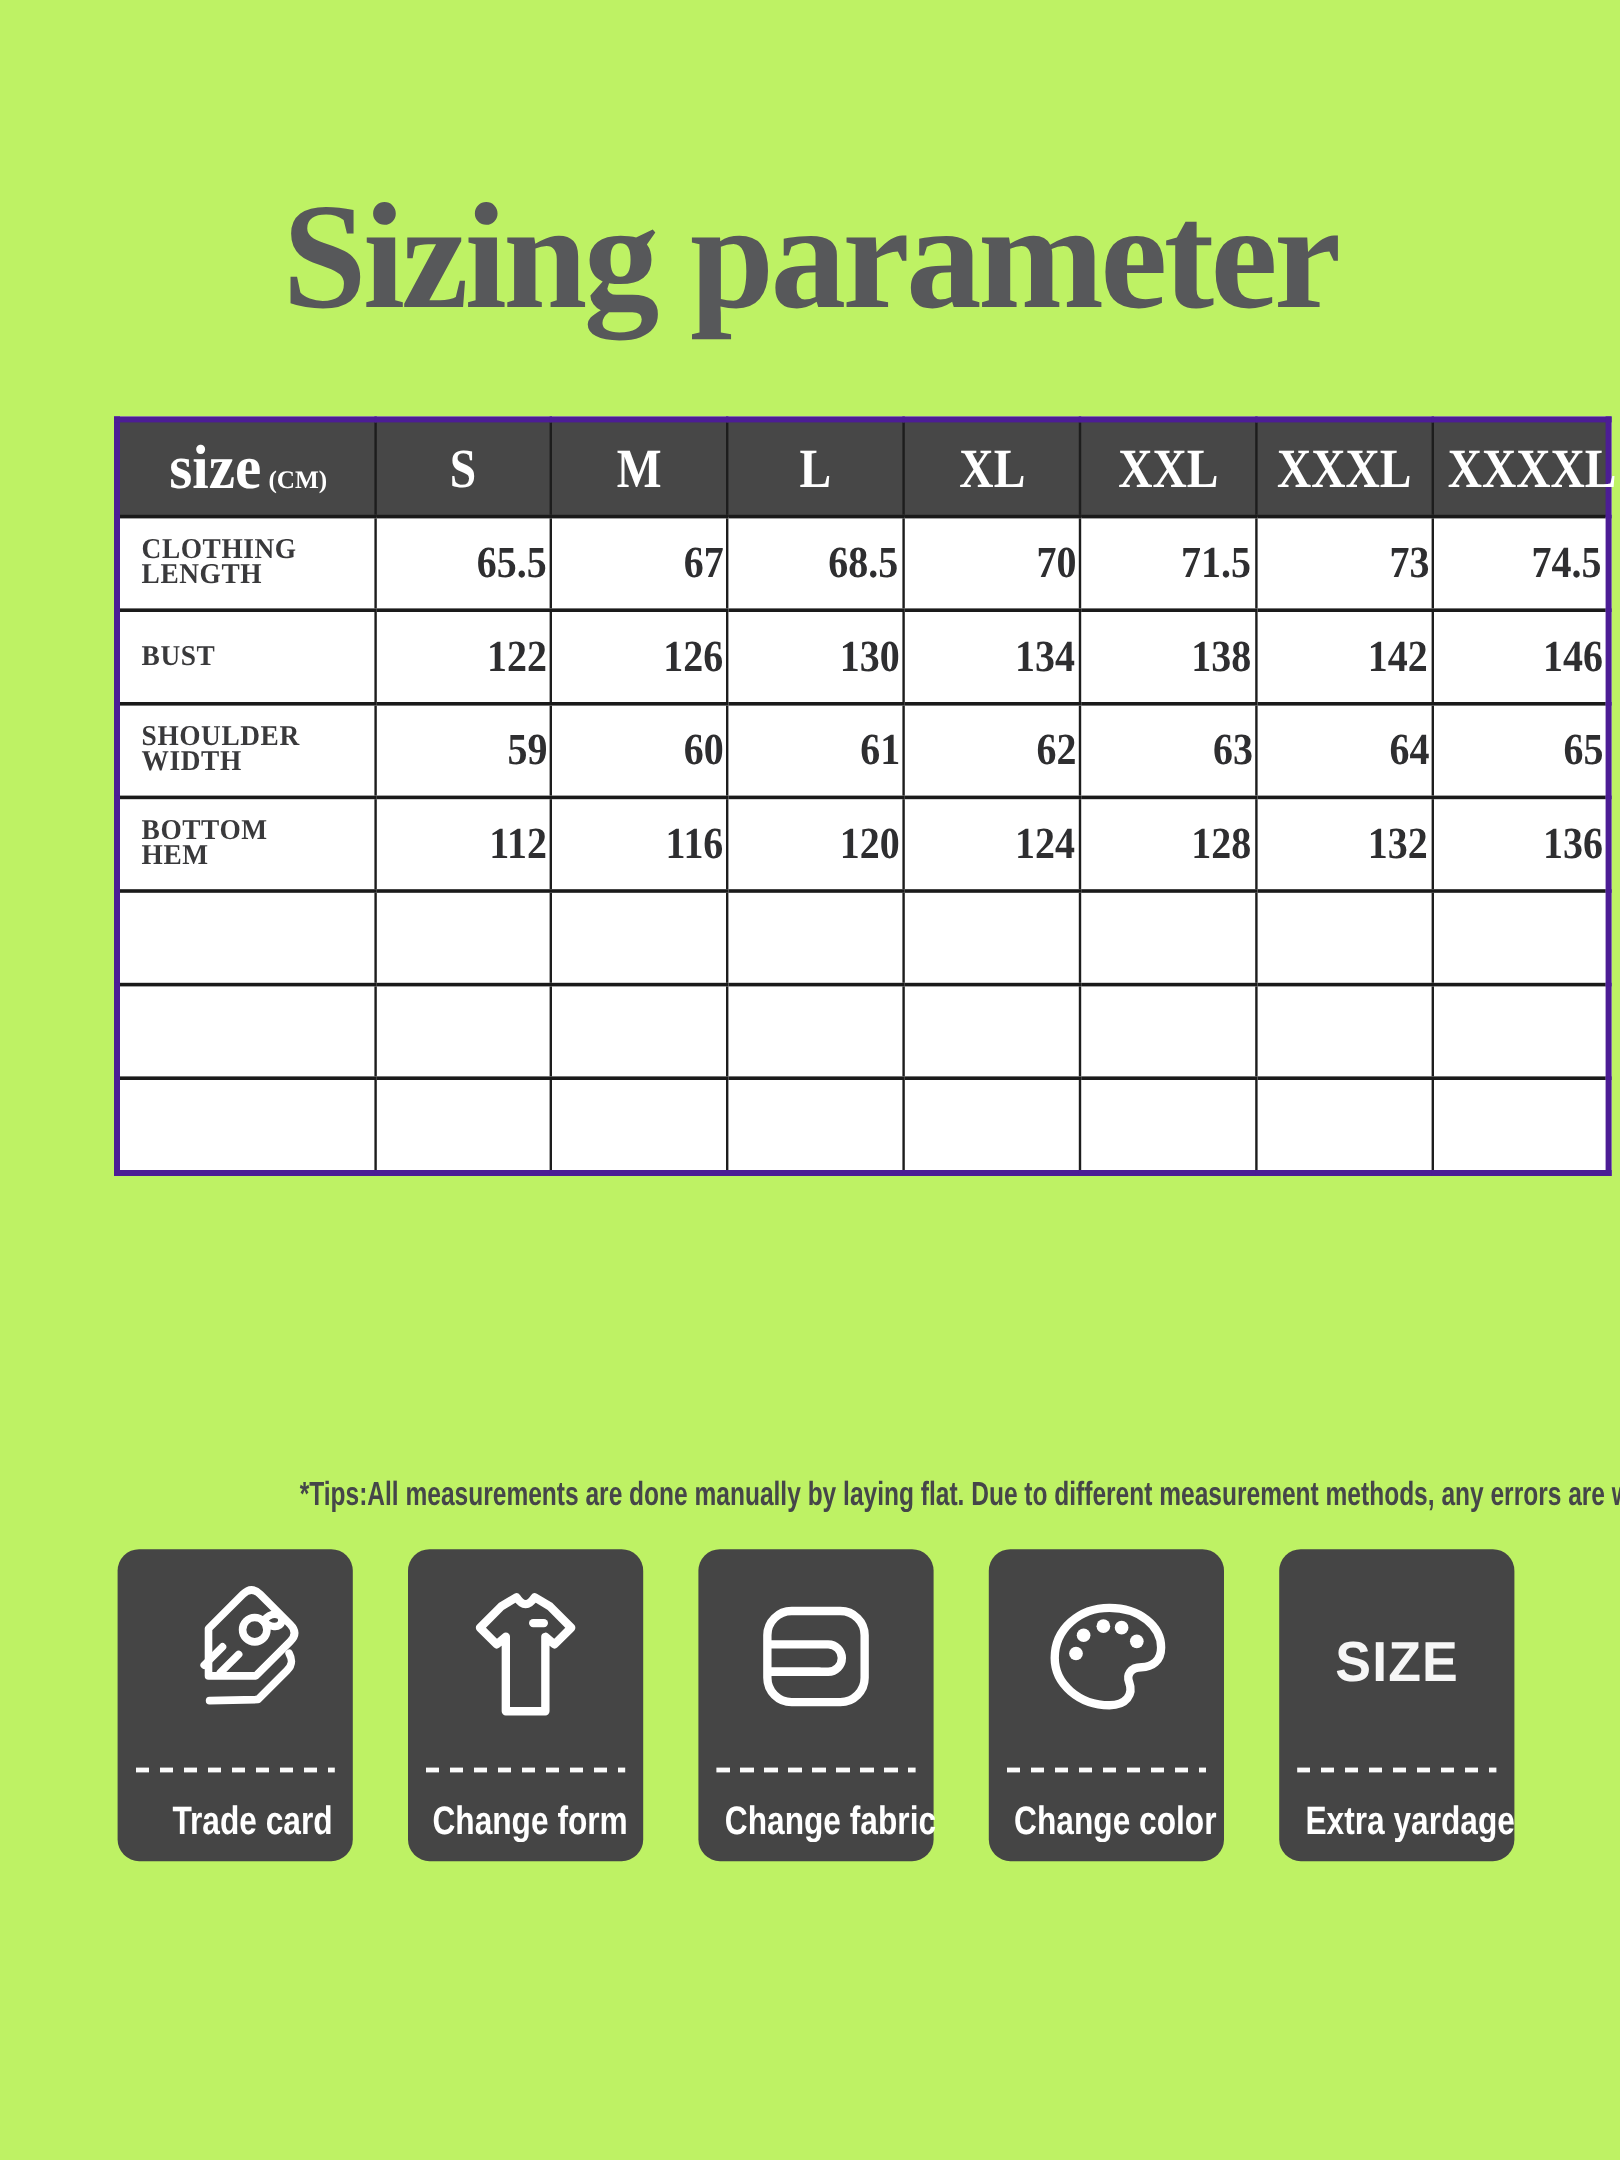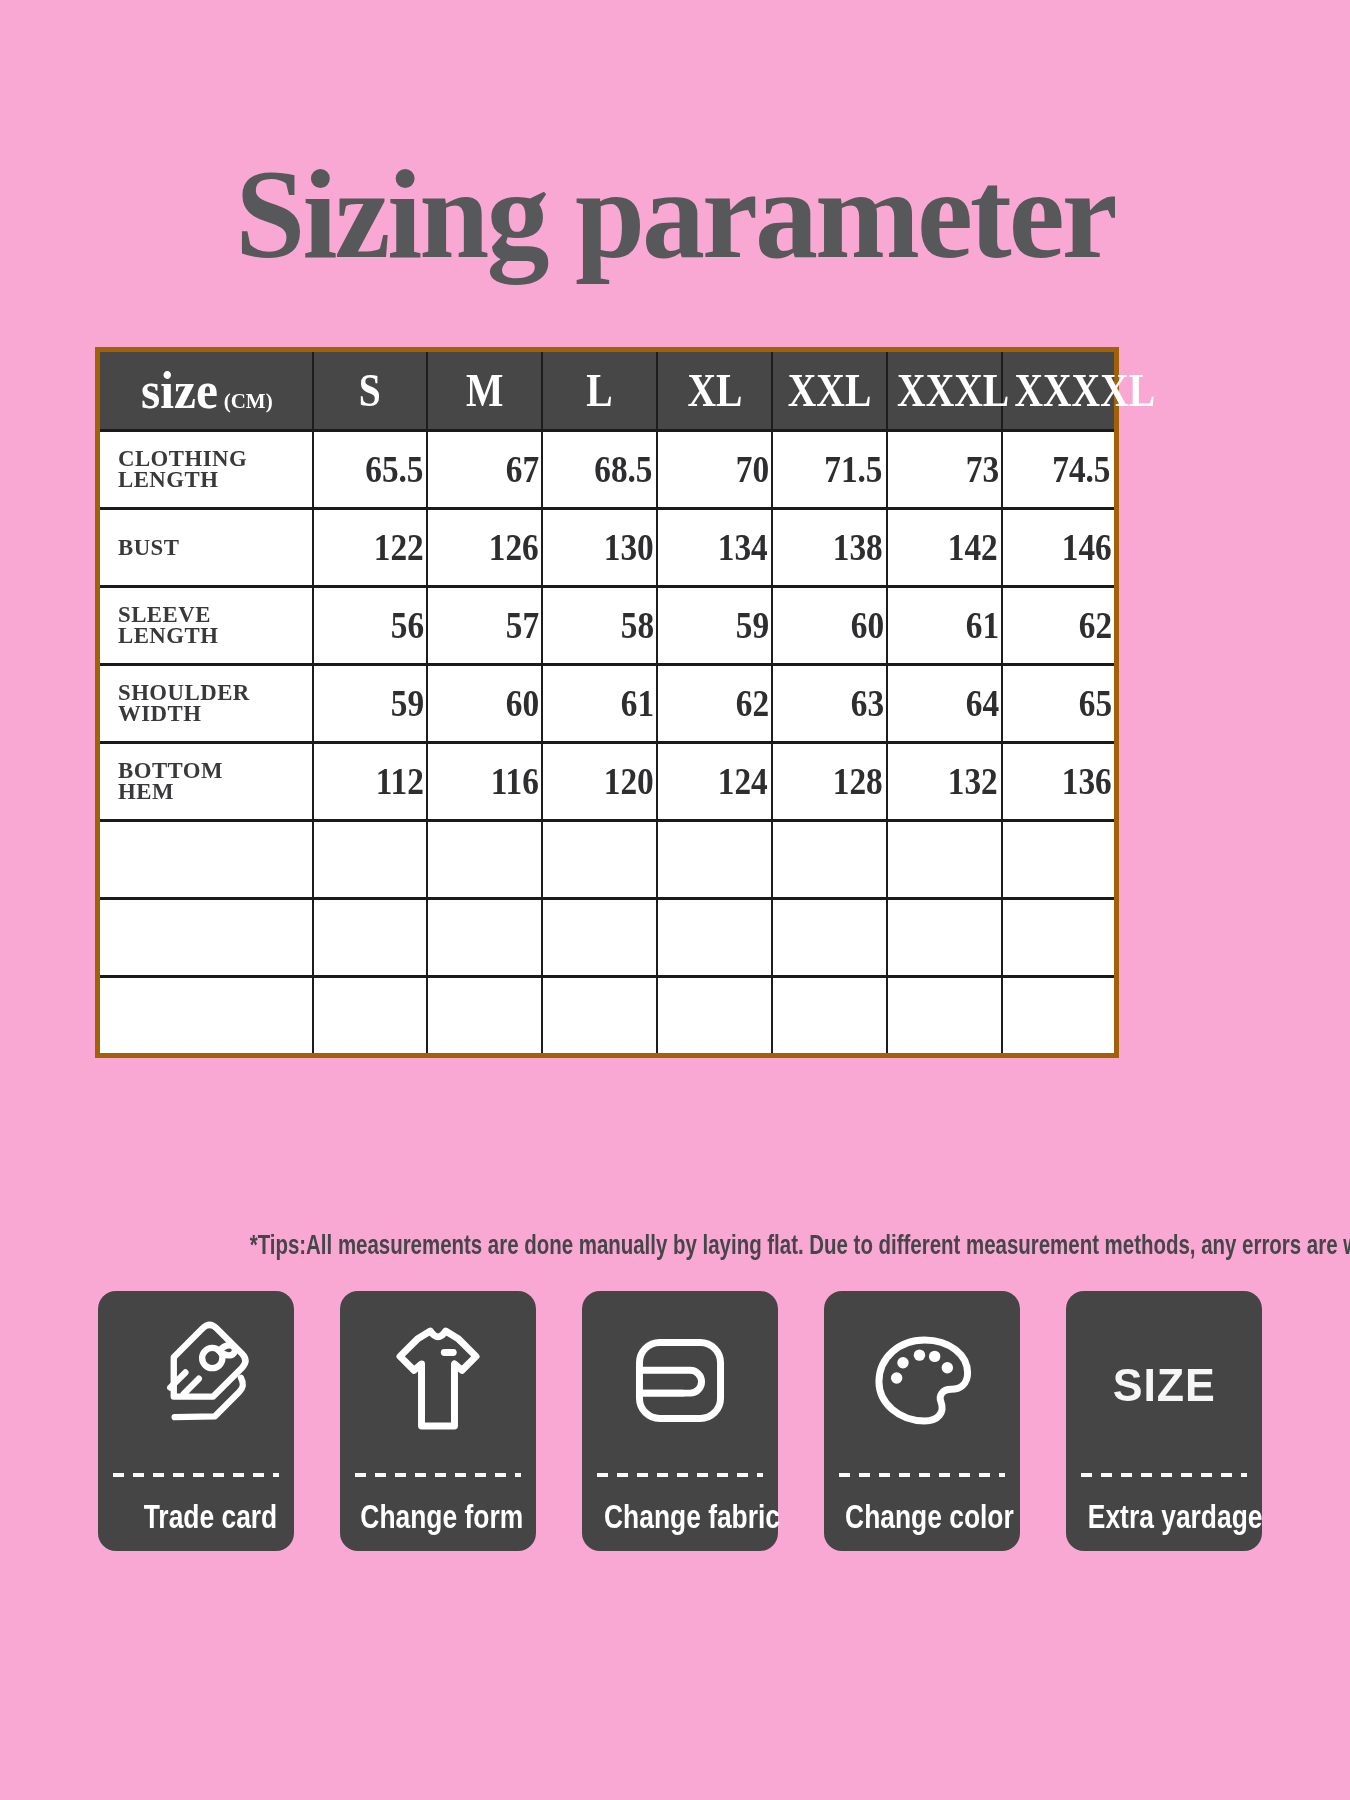--- a/index.html
+++ b/index.html
@@ -1,41 +1,41 @@
 <!DOCTYPE html>
 <html><head>
 <meta charset="utf-8">
 <style>
   html,body{margin:0;padding:0;background:#ffffff;}
   .page{
     position:relative;
     width:1350px;height:1800px;
-    background:#f9a8d4;
+    background:#bef264;
     overflow:hidden;
     font-family:"Liberation Sans",sans-serif;
   }
   
   .title{
     position:absolute;top:152px;left:0;width:100%;
     text-align:center;
     font-family:"Liberation Serif",serif;
     font-weight:bold;
     font-size:126px;line-height:1.0;
     letter-spacing:-3px;
     color:#57585a;
     margin:0;
   }
   
   .size-table{
     position:absolute;left:95px;top:347px;
-    width:1024px;
+    width:1248px;
     border-collapse:collapse;
     table-layout:fixed;
     background:#ffffff;
-    border:5px solid #a16207;
+    border:5px solid #4c1d95;
   }
   .size-table th,.size-table td{
     border-left:2px solid #1d1d1d;
     border-right:2px solid #1d1d1d;
     border-top:3px solid #1a1a1a;
     border-bottom:3px solid #1a1a1a;
     padding:0;
   }
   .size-table col.c-label{width:215px;}
   .size-table thead th{
@@ -179,31 +179,20 @@
           <td class="label-cell"><span class="row-label">BUST</span></td>
           <td class="value-cell"><span class="cell-value">122</span></td>
           <td class="value-cell"><span class="cell-value">126</span></td>
           <td class="value-cell"><span class="cell-value">130</span></td>
           <td class="value-cell"><span class="cell-value">134</span></td>
           <td class="value-cell"><span class="cell-value">138</span></td>
           <td class="value-cell"><span class="cell-value">142</span></td>
           <td class="value-cell"><span class="cell-value">146</span></td>
         </tr>
         <tr>
-          <td class="label-cell"><span class="row-label">SLEEVE
-LENGTH</span></td>
-          <td class="value-cell"><span class="cell-value">56</span></td>
-          <td class="value-cell"><span class="cell-value">57</span></td>
-          <td class="value-cell"><span class="cell-value">58</span></td>
-          <td class="value-cell"><span class="cell-value">59</span></td>
-          <td class="value-cell"><span class="cell-value">60</span></td>
-          <td class="value-cell"><span class="cell-value">61</span></td>
-          <td class="value-cell"><span class="cell-value">62</span></td>
-        </tr>
-        <tr>
           <td class="label-cell"><span class="row-label">SHOULDER
 WIDTH</span></td>
           <td class="value-cell"><span class="cell-value">59</span></td>
           <td class="value-cell"><span class="cell-value">60</span></td>
           <td class="value-cell"><span class="cell-value">61</span></td>
           <td class="value-cell"><span class="cell-value">62</span></td>
           <td class="value-cell"><span class="cell-value">63</span></td>
           <td class="value-cell"><span class="cell-value">64</span></td>
           <td class="value-cell"><span class="cell-value">65</span></td>
         </tr>

